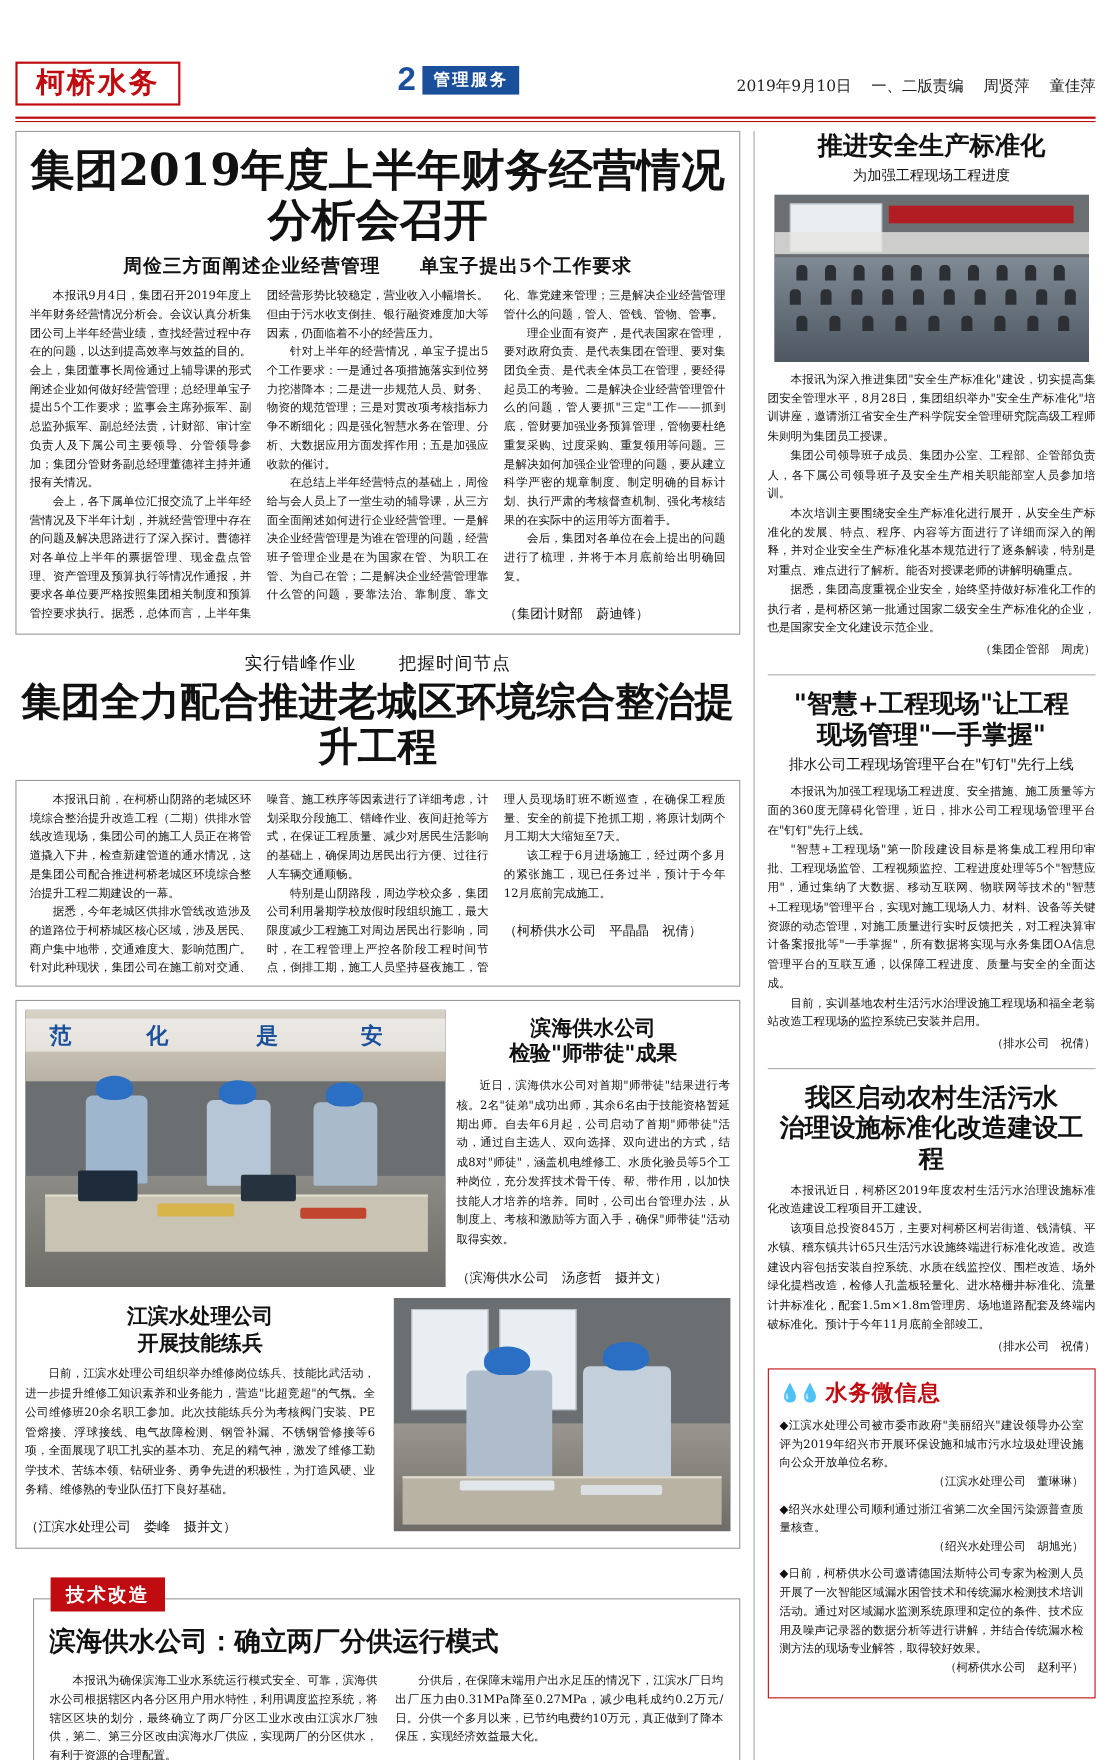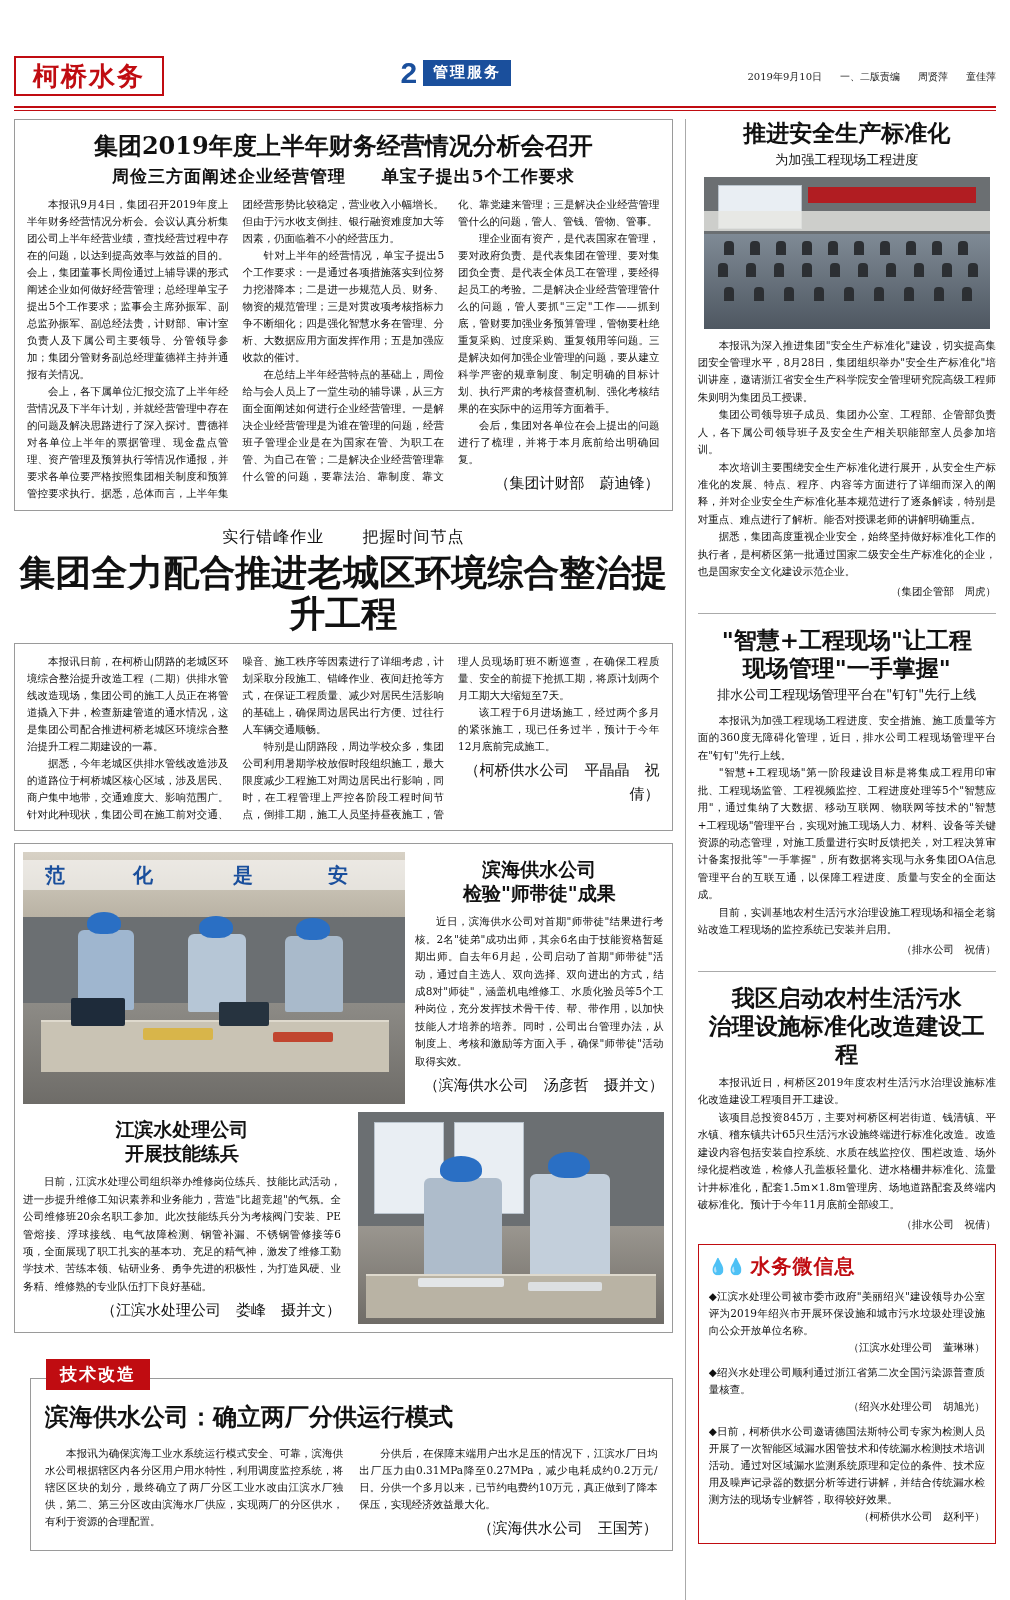--- a/index.html
+++ b/index.html
@@ -62,21 +62,21 @@
   }
   .section-tag {
     background: #1a4f9c;
     color: #fff;
     font-size: 15px;
     padding: 3px 10px 4px 10px;
     letter-spacing: 2px;
     font-weight: bold;
   }
   .mast-right {
-    font-size: 10px;
+    font-size: 14px;
     color: #222;
     display: flex;
     gap: 18px;
     align-items: baseline;
     margin-top: 14px;
     white-space: nowrap;
   }
   .mast-rule {
     border-top: 2px solid #c00c11;
     margin-top: 2px;
@@ -99,21 +99,21 @@
     border-left: 1px solid #aaa;
     padding-left: 12px;
   }
 
   
   .lead-box {
     border: 1px solid #9a9a9a;
     padding: 10px 12px 8px 12px;
   }
   h1.main-head {
-    font-size: 24px;
+    font-size: 40px;
     line-height: 1.15;
     margin: 2px 0 6px 0;
     text-align: center;
     font-weight: bold;
     letter-spacing: 0px;
     font-family: "DejaVu Serif", serif;
   }
   .sub-head {
     text-align: center;
     font-size: 17px;
@@ -136,23 +136,22 @@
   .cols2 {
     column-count: 2;
     column-gap: 16px;
     font-size: 10.5px;
     line-height: 1.62;
     text-align: justify;
   }
   .p { margin: 0; text-indent: 2em; }
   .lead-tag { font-weight: normal; }
   .byline {
-    text-align: right;
-    font-size: 15px;
-    margin-top: 3px;
+    font-size: 12px;
+    margin-top: 16px;
   }
 
   
   .kicker {
     text-align: center;
     font-size: 16px;
     margin: 16px 0 4px 0;
     letter-spacing: 1px;
   }
   .kicker .gap { display: inline-block; width: 26px; }

